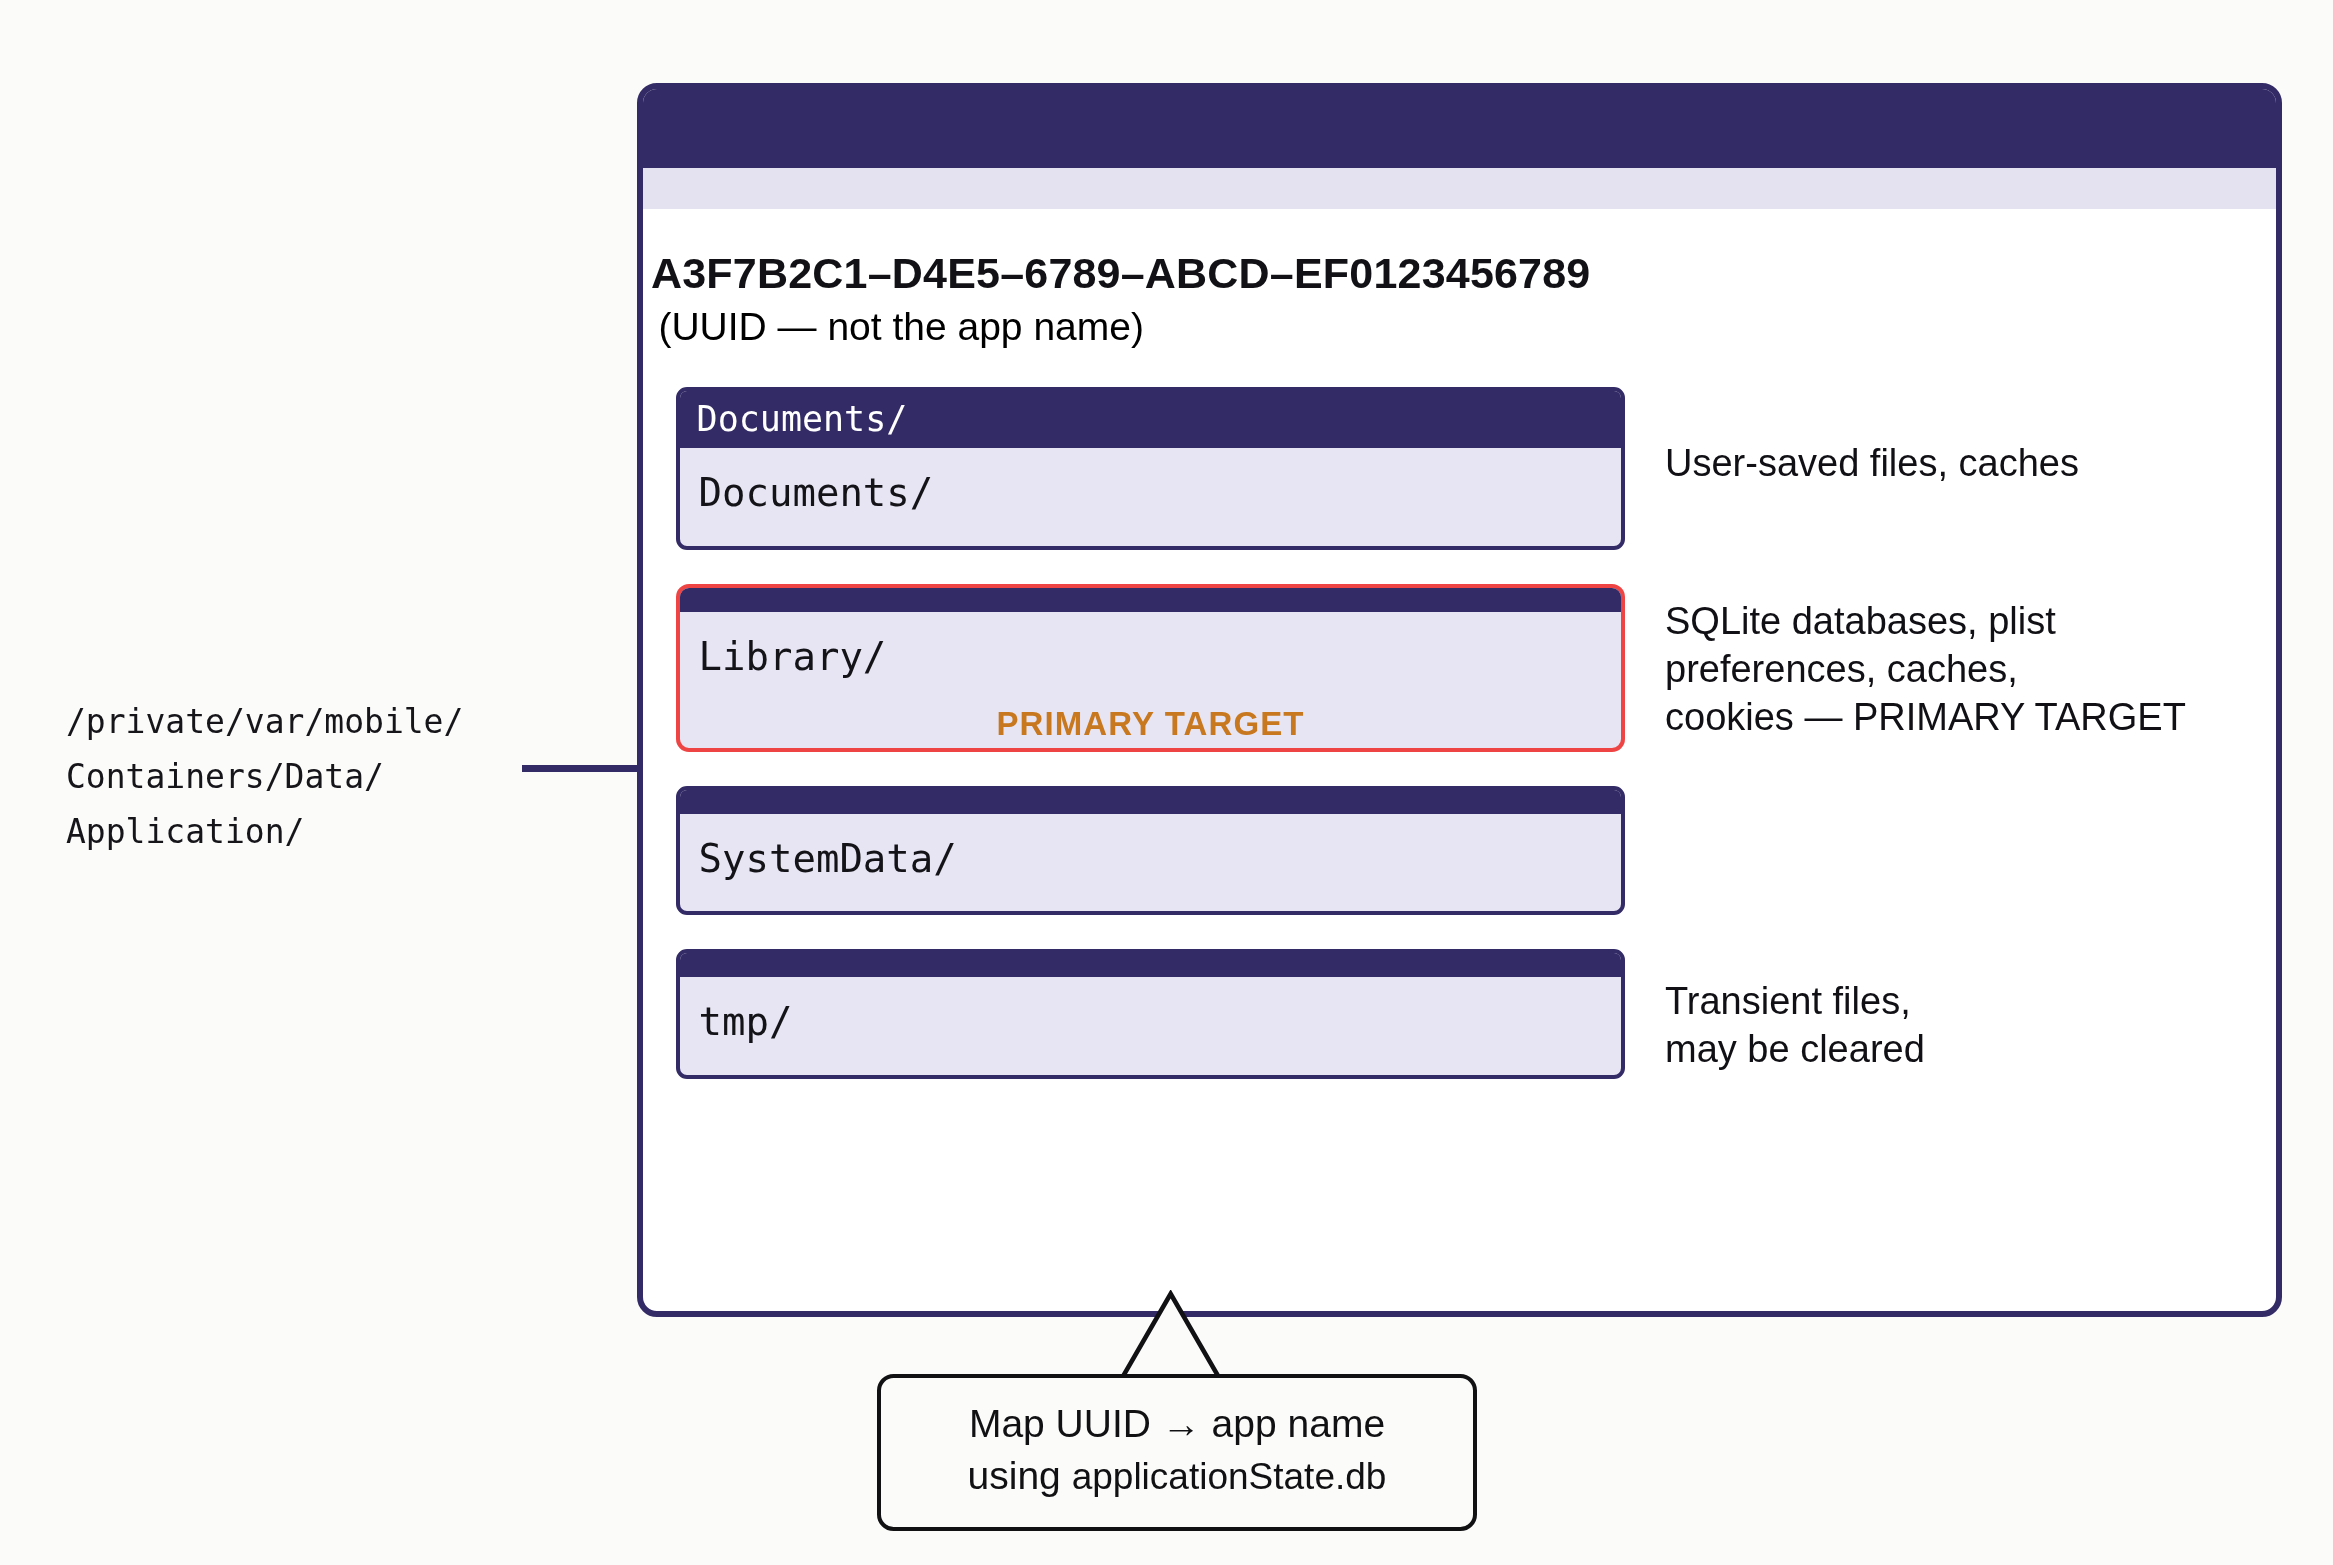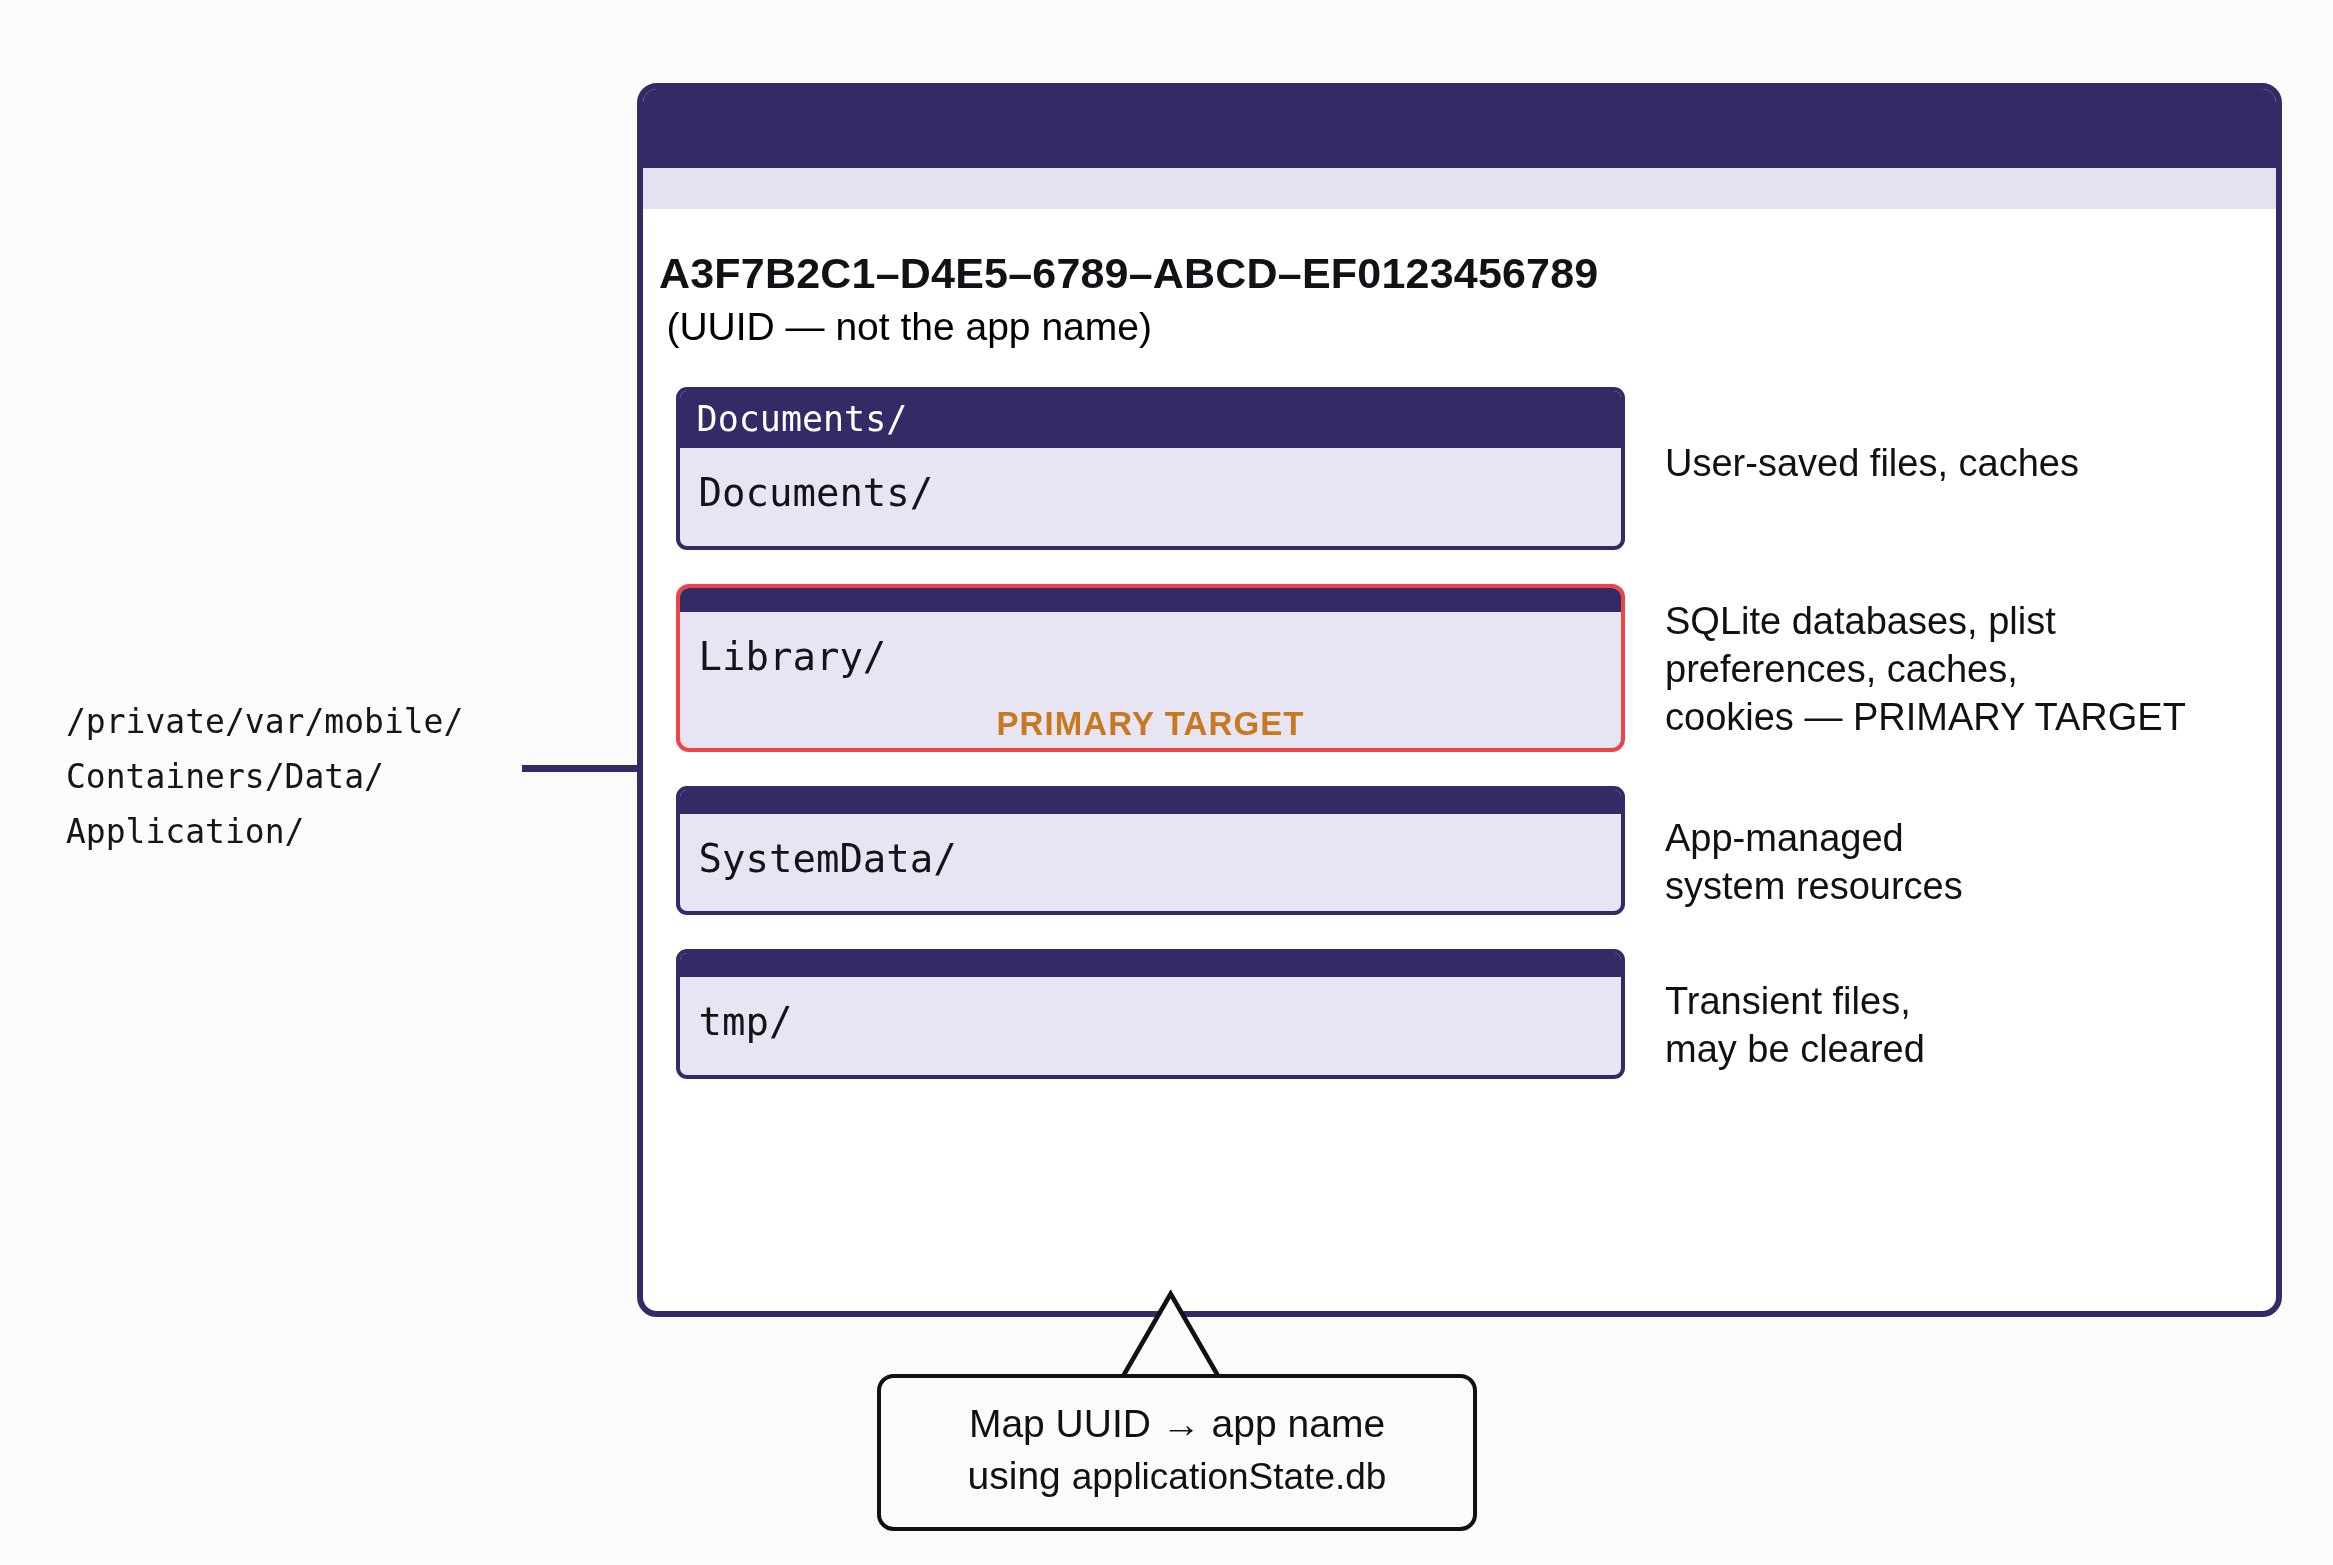--- a/index.html
+++ b/index.html
@@ -60,21 +60,21 @@
     height: 41px;
     background: #e4e2f0;
   }
   #card-body {
     position: relative;
     padding: 0;
   }
 
   
   #uuid-block {
-    padding: 42px 0 0 16px;
+    padding: 42px 0 0 8px;
   }
   #uuid-text {
     font-size: 43px;
     font-weight: bold;
     color: #121216;
     letter-spacing: 0.2px;
     line-height: 1.05;
   }
   #uuid-note {
     font-size: 39px;
@@ -226,22 +226,20 @@
         <div class="row-note" style="top:13px;">SQLite databases, plist
 preferences, caches,
 cookies — PRIMARY TARGET</div>
       </div>
 
       <div class="folder-row">
         <div class="folder-box">
           <div class="folder-hdr thin"></div>
           <div class="folder-bodytext">SystemData/</div>
         </div>
-        <div class="row-note" style="top:28px;">App-managed
-system resources</div>
       </div>
 
       <div class="folder-row">
         <div class="folder-box">
           <div class="folder-hdr thin"></div>
           <div class="folder-bodytext">tmp/</div>
         </div>
         <div class="row-note" style="top:28px;">Transient files,
 may be cleared</div>
       </div>

